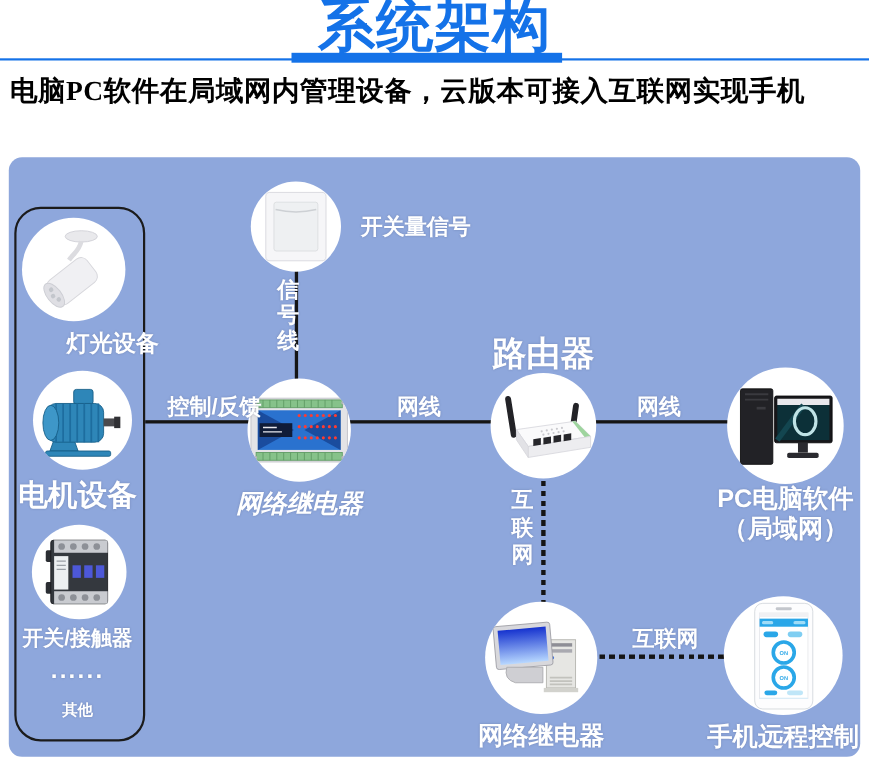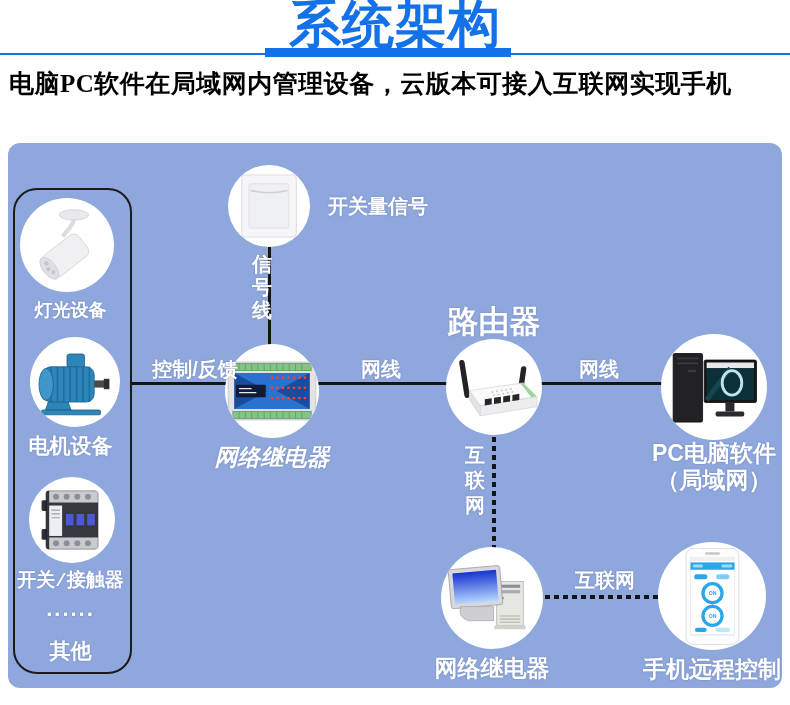--- a/index.html
+++ b/index.html
@@ -31,25 +31,25 @@
   #n-cloud{left:433px;top:404px;width:102px;height:102px;}
   #n-phone{left:650px;top:399px;width:108px;height:108px;}
 
   .ln{position:absolute;background:#151515;}
   .ln-main{left:124px;top:239px;width:560px;height:3px;}
   .ln-switch{left:260px;top:103px;width:3px;height:100px;}
   .ln-dot-v{position:absolute;left:484px;top:294px;width:4px;height:112px;background:repeating-linear-gradient(to bottom,#151515 0 5px,transparent 5px 9px);}
   .ln-dot-h{position:absolute;left:537px;top:452px;width:115px;height:4px;background:repeating-linear-gradient(to right,#151515 0 5px,transparent 5px 9px);}
 
   #l-box-title{left:12px;top:9px;font-size:27px;}
-  #l-light{left:5px;top:155px;width:115px;font-size:18px;}
-  #l-motor{left:5px;top:289px;width:115px;font-size:21px;}
-  #l-contactor{left:3px;top:424px;width:119px;font-size:19px;font-family:Liberation Mono, monospace;}
+  #l-light{left:5px;top:155px;width:115px;font-size:21px;padding-left:32px;}
+  #l-motor{left:5px;top:289px;width:115px;font-size:27px;}
+  #l-contactor{left:3px;top:424px;width:119px;font-size:19px;}
   #l-dots{left:5px;top:453px;width:115px;font-size:22px;letter-spacing:2px;}
-  #l-other{left:5px;top:494px;width:115px;font-size:21px;}
+  #l-other{left:5px;top:494px;width:115px;font-size:14px;}
   #l-switch-signal{left:320px;top:50px;font-size:20px;}
   #l-signal-line{left:240px;top:110px;width:24px;font-size:20px;line-height:23px;text-align:right;}
   #l-ctrl{left:127px;top:213px;width:120px;font-size:20px;}
   #l-lan1{left:335px;top:213px;width:76px;font-size:20px;}
   #l-lan2{left:553px;top:213px;width:76px;font-size:20px;}
   #l-relay{left:164px;top:299px;width:200px;font-size:23px;font-style:italic;}
   #l-router{left:386px;top:158px;width:200px;font-size:31px;}
   #l-pc{left:606px;top:297px;width:200px;font-size:23px;line-height:27px;white-space:normal;}
   #l-inet-v{left:455px;top:300px;width:24px;font-size:20px;line-height:25px;}
   #l-cloud{left:384px;top:510px;width:200px;font-size:23px;}

